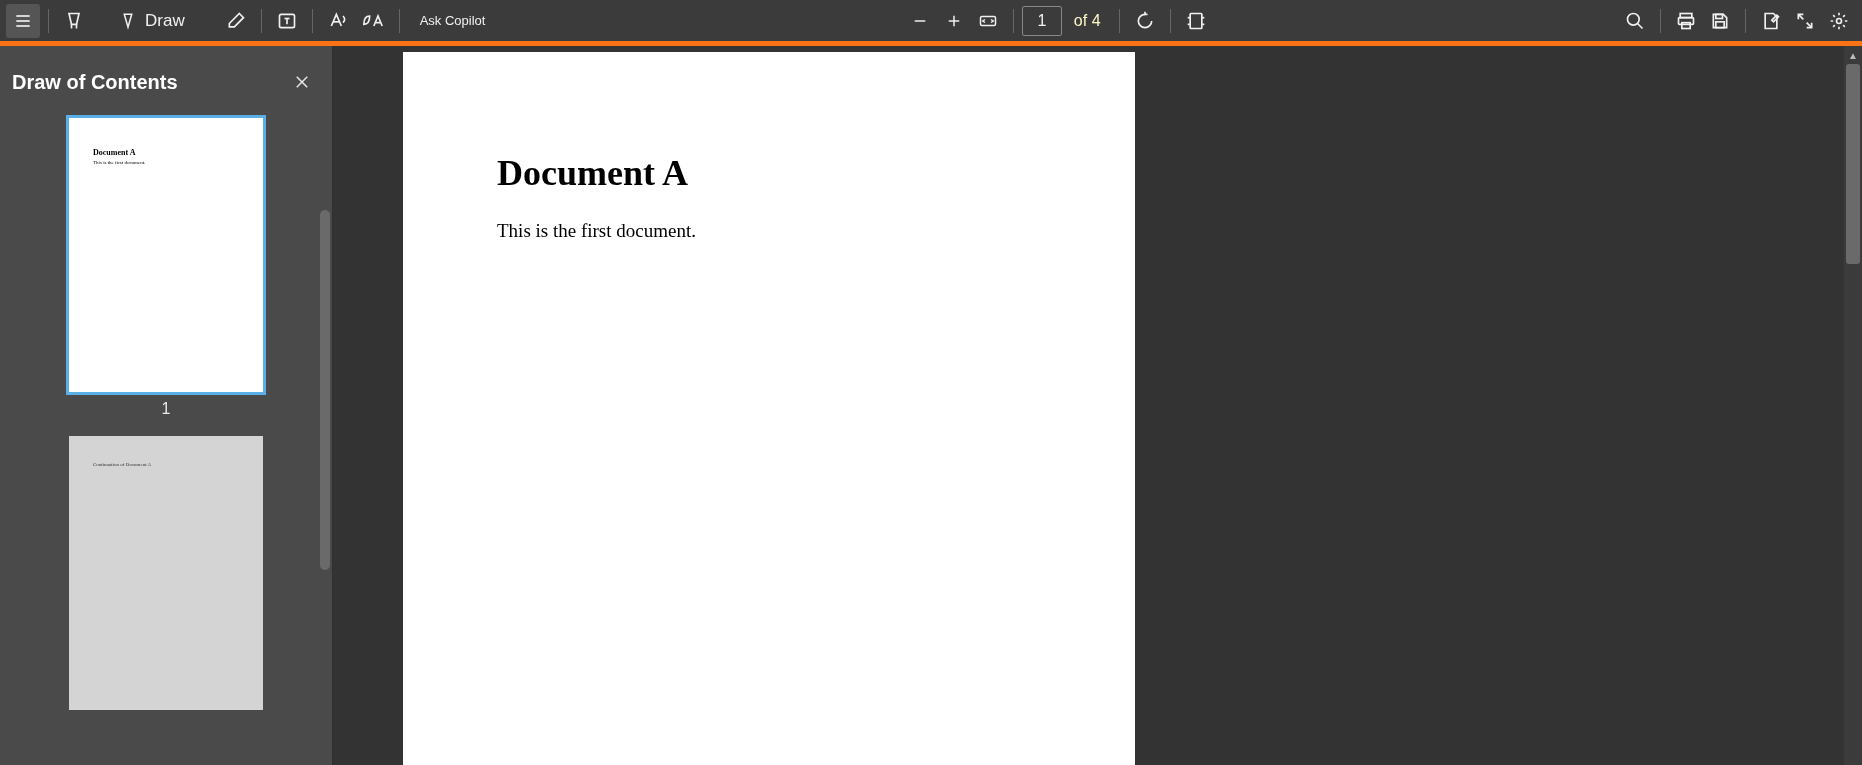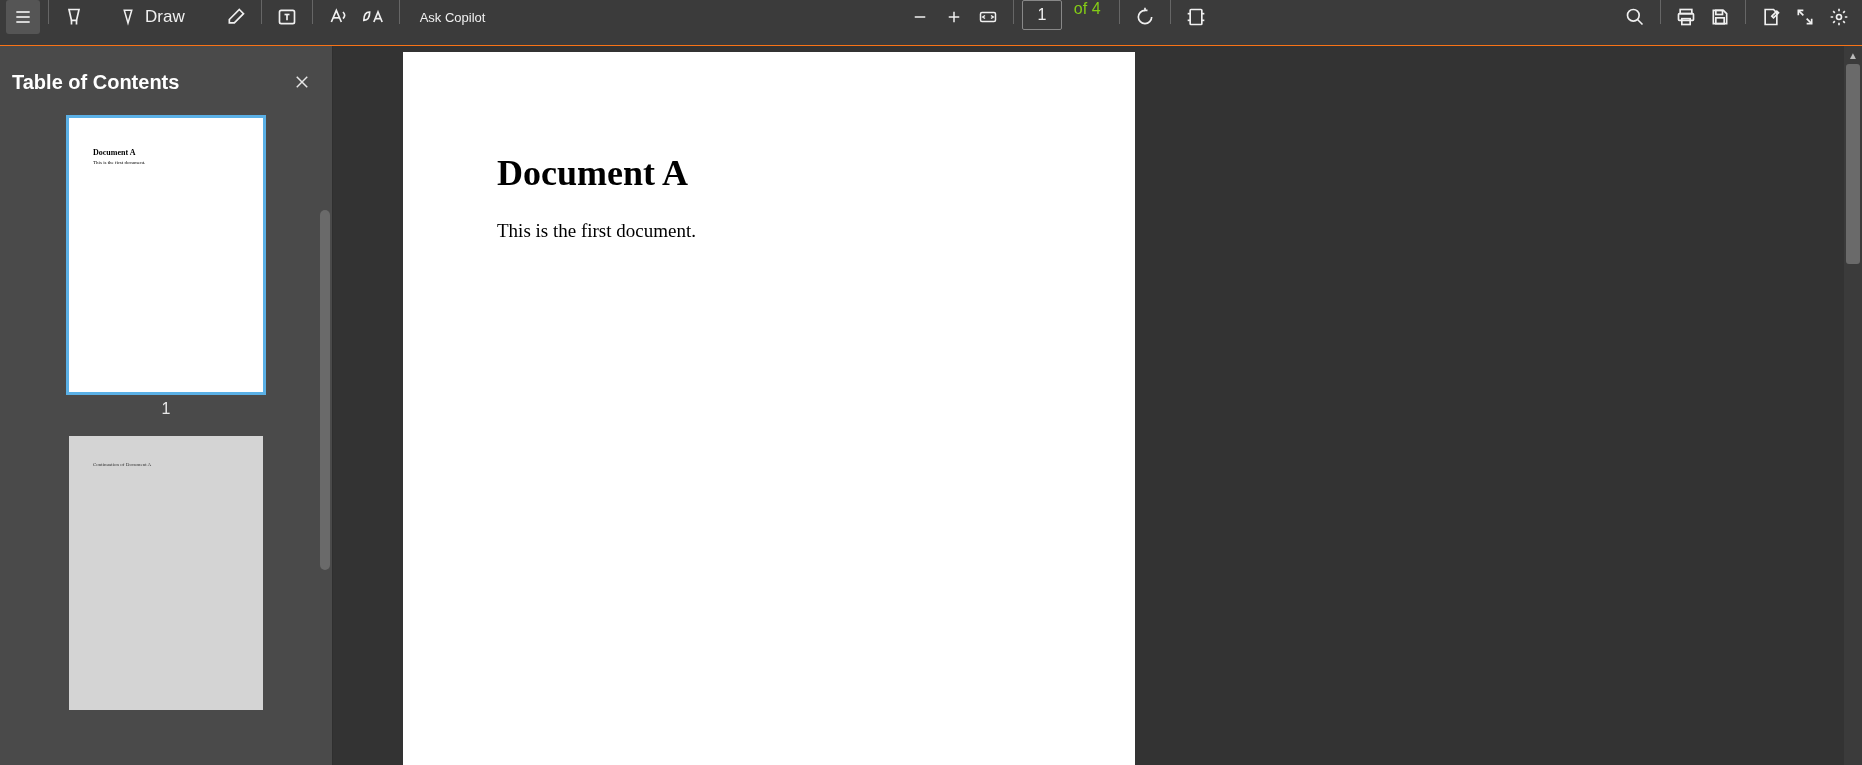--- a/index.html
+++ b/index.html
@@ -11,25 +11,25 @@
     background: #333333;
     color: #e8e8e8;
   }
   .app { display: flex; flex-direction: column; width: 100%; height: 100%; }
 
   
   .toolbar {
     height: 46px;
     background: #3b3b3b;
     display: flex;
-    align-items: flex-start;
+    align-items: center;
     padding: 0 6px;
     font-size: 16px;
     color: #f0f0f0;
-    border-bottom: 1px solid #f97316;
+    border-bottom: 5px solid #f97316;
     flex-shrink: 0;
   }
   .tb-btn {
     display: inline-flex;
     align-items: center;
     justify-content: center;
     height: 34px;
     min-width: 34px;
     padding: 0 6px;
     border-radius: 3px;
@@ -60,21 +60,21 @@
     background: #3b3b3b;
     border: 1px solid #888888;
     color: #f0f0f0;
     text-align: center;
     font-size: 16px;
     border-radius: 2px;
   }
   .page-total {
     padding: 0 10px 0 12px;
     font-size: 16px;
-    color: #84cc16;
+    color: #fef9c3;
   }
 
   
   .body-row { display: flex; flex: 1; min-height: 0; }
 
   
   .sidebar {
     width: 333px;
     background: #4a4a4a;
     display: flex;
@@ -404,21 +404,21 @@
           <circle cx="12" cy="12" r="3"></circle>
           <path d="M12 2 L12 5 M12 19 L12 22 M2 12 L5 12 M19 12 L22 12 M5 5 L7 7 M17 17 L19 19 M5 19 L7 17 M17 7 L19 5"></path>
         </svg>
     </div>
   </div>
 
   <div class="body-row">
 
     <div class="sidebar">
       <div class="sidebar-header">
-        <div class="sidebar-title">Table of Contents</div>
+        <div class="sidebar-title">Draw of Contents</div>
         <div class="close-btn">
           <svg width="18" height="18" viewBox="0 0 24 24" fill="none" stroke="#e8e8e8" stroke-width="2">
               <line x1="5" y1="5" x2="19" y2="19"></line>
               <line x1="19" y1="5" x2="5" y2="19"></line>
             </svg>
         </div>
       </div>
 
       <div class="thumb-scroll">
         <div class="thumb-scroll-inner">

